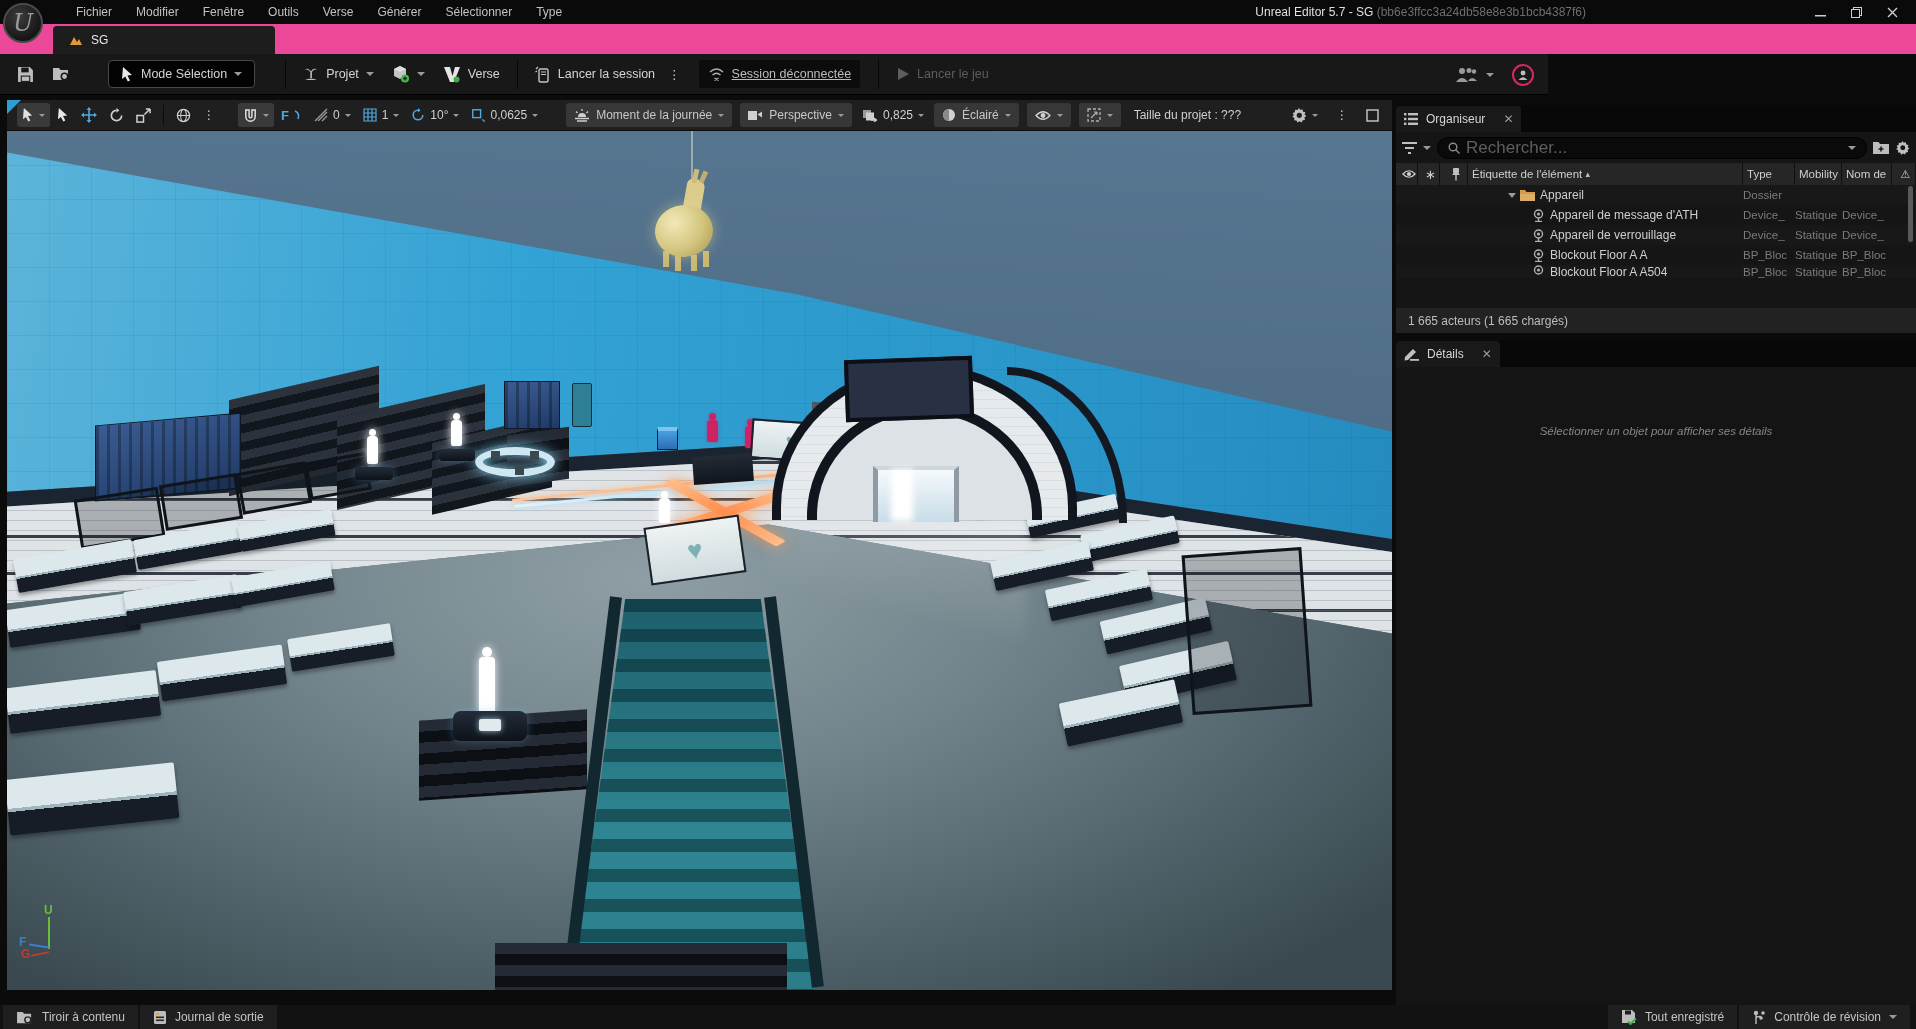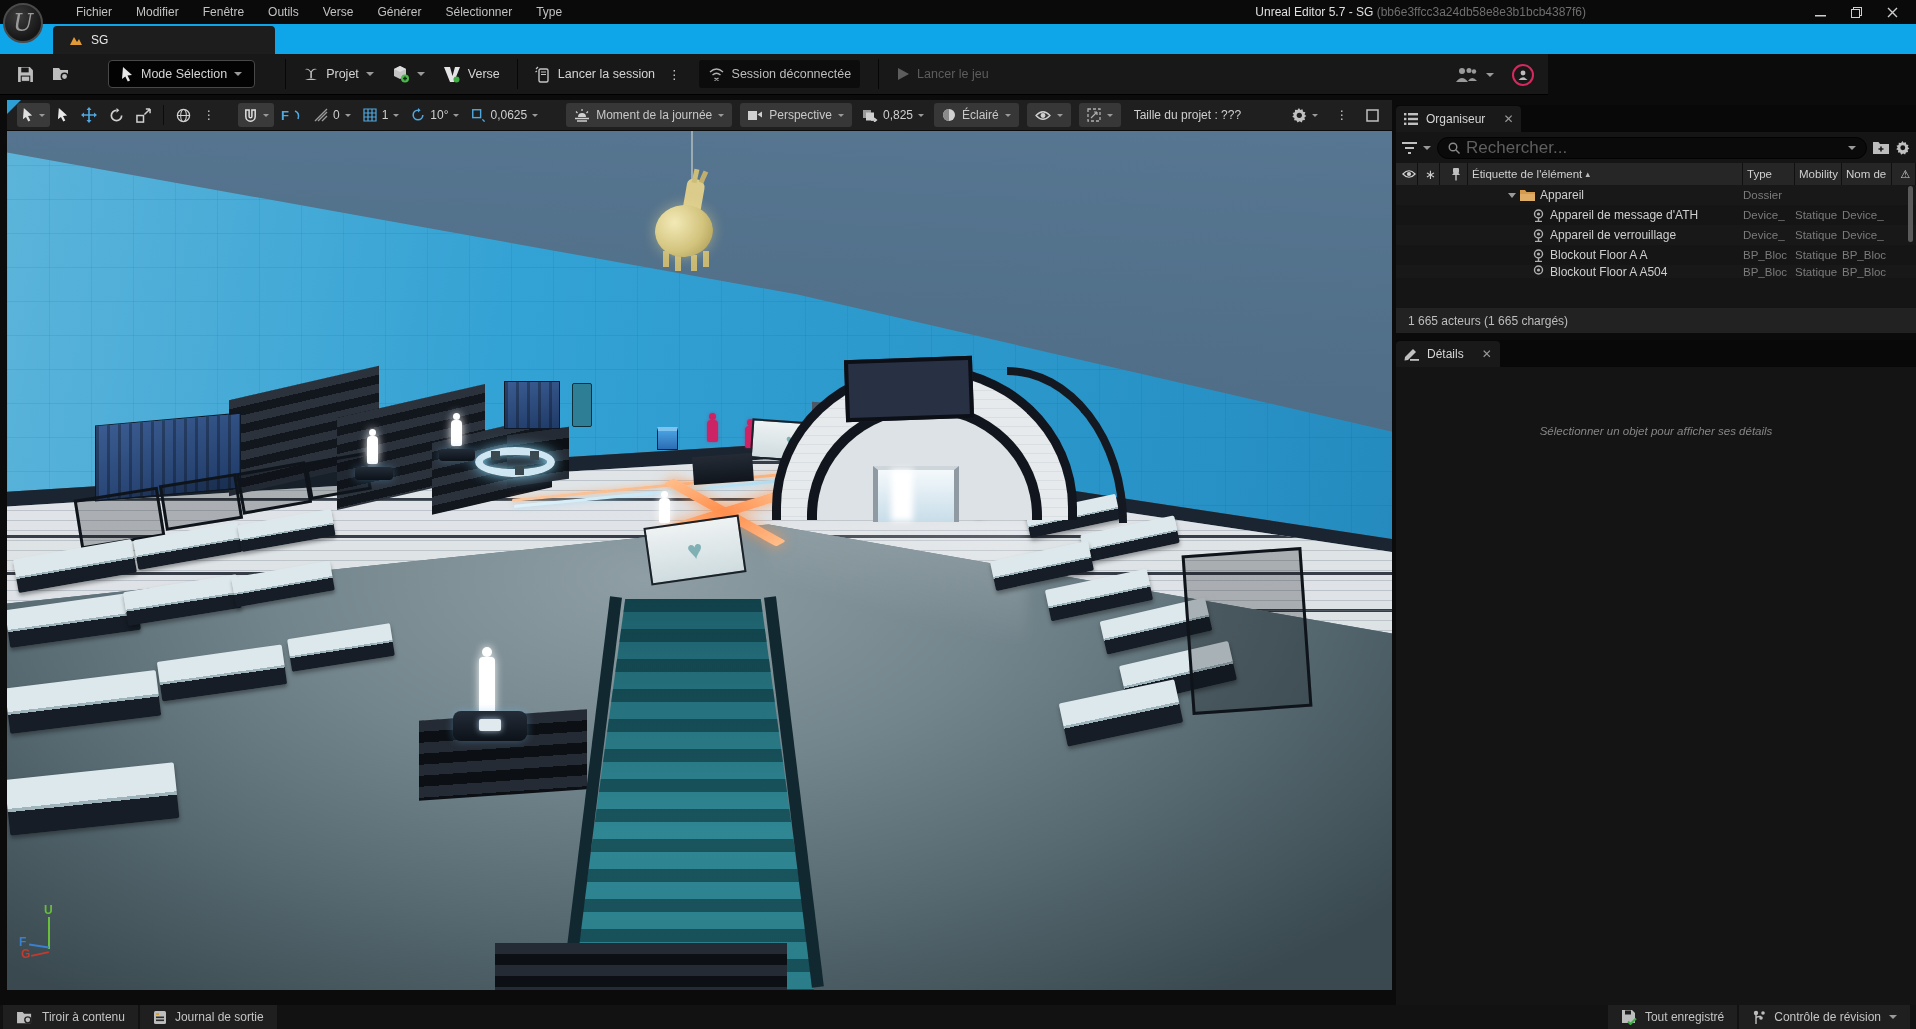--- a/index.html
+++ b/index.html
@@ -17,31 +17,31 @@
     color:#9a9a9a; font-family:"DejaVu Serif",serif; font-style:italic; font-size:24px;
     display:flex;align-items:center;justify-content:center; z-index:10;}
   #menus { position:absolute; left:64px; top:0; height:24px; display:flex; align-items:center;text-align:right; }
   #menus .mitem { padding:0 12px; font-size:12px; color:#c2c2c2; height:24px; line-height:24px; }
   #win-title { position:absolute; right:330px; top:0; height:24px; line-height:24px; font-size:12px; color:#e0e0e0; white-space:nowrap; }
   #win-title .sid { color:#6f6f6f; }
   #win-controls { position:absolute; right:6px; top:0; height:24px; display:flex; }
   #win-controls .wbtn { width:36px; height:24px; display:flex; align-items:center; justify-content:center; color:#cfcfcf; }
 
   
-  #tabrow { position:absolute; left:0; top:24px; width:1916px; height:30px; background:#0ea5e9;text-align:center; }
+  #tabrow { position:absolute; left:0; top:24px; width:1916px; height:30px; background:#ec4899;text-align:center; }
   #level-tab { position:absolute; left:53px; top:2px; width:222px; height:28px; background:#1d1d1d;
     border-radius:4px 4px 0 0; display:flex; align-items:center; gap:8px; padding:0 10px 0 16px; font-size:12px; color:#e8e8e8; }
 
   
   #main-toolbar { position:absolute; left:0; top:54px; width:1548px; height:41px; background:#181818;
     border-bottom:1px solid #000; display:flex; align-items:center; }
   .tbtn { display:flex; align-items:center; gap:7px; height:30px; padding:0 9px; font-size:12.5px; color:#d4d4d4; }
   .tsep { width:1px; height:30px; background:#070707; margin:0 8px; }
   #mode-pill { background:#030303; border:1px solid #484848; border-radius:4px; height:28px; margin-left:28px; padding:0 12px; }
-  #session-pill { background:#0c0c0c; border-radius:3px; height:28px; margin-left:14px; color:#bdbdbd; }
+  #session-pill { background:#0c0c0c; border-radius:3px; height:28px; margin-left:14px; color:#bdbdbd;text-decoration:underline; }
   .disabled { color:#5d5d5d !important; }
   #tb-right { position:absolute; right:14px; top:0; height:41px; display:flex; align-items:center; gap:18px; }
   #avatar { width:22px; height:22px; border-radius:50%; border:2px solid #d6295e; display:flex; align-items:center; justify-content:center; }
 
   
   #vp-toolbar { position:absolute; left:7px; top:100px; width:1385px; height:30px; background:#1f1f1f;
     display:flex; align-items:center; gap:2px; padding-left:10px; font-size:12px; }
   .vbtn { display:flex; align-items:center; gap:5px; height:24px; padding:0 5px; border-radius:3px; color:#cfcfcf; }
   .vbtn.lit { background:#3a3a3a; }
   .vpill { background:#373737; border-radius:3px; height:24px; display:flex; align-items:center; gap:6px; padding:0 8px; margin:0 3px; }

